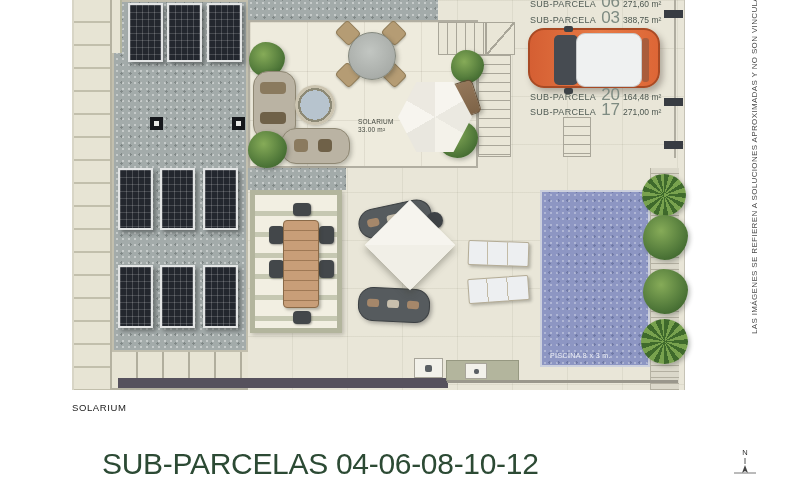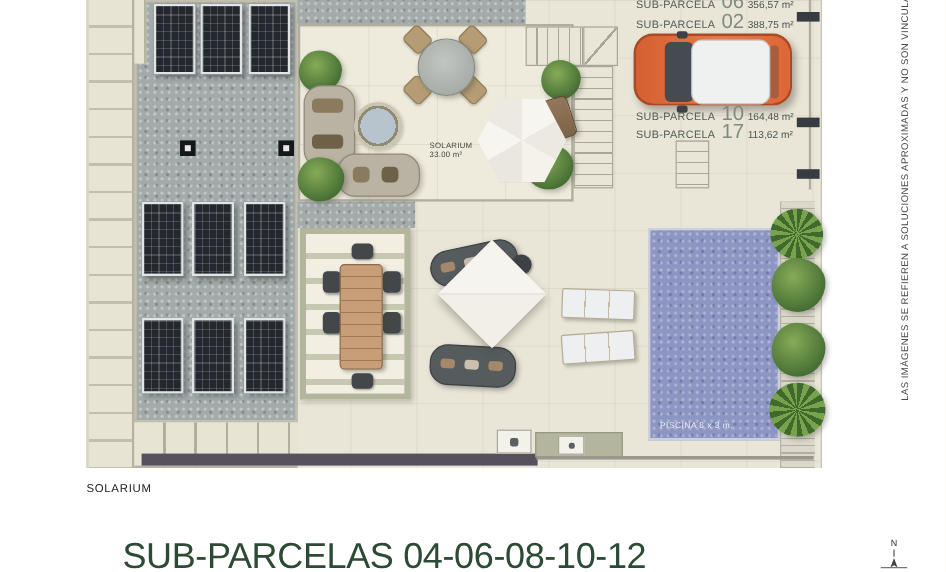--- a/index.html
+++ b/index.html
@@ -182,36 +182,36 @@
       <div class="car-windshield"></div>
       <div class="car-roof"></div>
       <div class="car-rear"></div>
       <div class="car-mirror" style="left:34px;top:-4px;"></div>
       <div class="car-mirror" style="left:34px;top:58px;"></div>
     </div>
 
     <div class="parcel" style="top:-8px;">
       <span class="lab">SUB-PARCELA</span>
       <span class="num">06</span>
-      <span class="ar">356,57 m²</span>
+      <span class="ar">271,60 m²</span>
     </div>
     <div class="parcel" style="top:8px;">
       <span class="lab">SUB-PARCELA</span>
-      <span class="num">02</span>
+      <span class="num">03</span>
       <span class="ar">388,75 m²</span>
     </div>
     <div class="parcel" style="top:85px;">
       <span class="lab">SUB-PARCELA</span>
-      <span class="num">10</span>
+      <span class="num">20</span>
       <span class="ar">164,48 m²</span>
     </div>
     <div class="parcel" style="top:100px;">
       <span class="lab">SUB-PARCELA</span>
       <span class="num">17</span>
-      <span class="ar">113,62 m²</span>
+      <span class="ar">271,00 m²</span>
     </div>
 
     <div class="abs pergola"></div>
     <div class="dchair" style="left:197px;top:226px;"></div>
     <div class="dchair" style="left:197px;top:260px;"></div>
     <div class="dchair" style="left:247px;top:226px;"></div>
     <div class="dchair" style="left:247px;top:260px;"></div>
     <div class="dchair" style="left:221px;top:203px;width:18px;height:13px;"></div>
     <div class="dchair" style="left:221px;top:311px;width:18px;height:13px;"></div>
     <div class="abs wood-table"></div>

